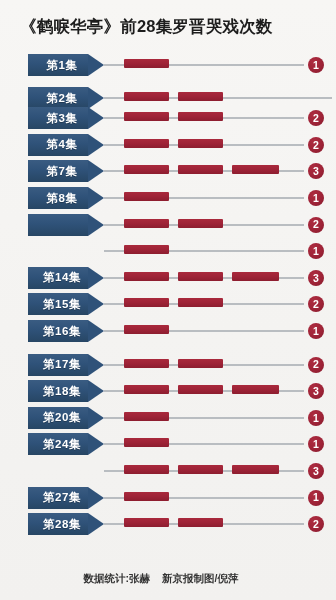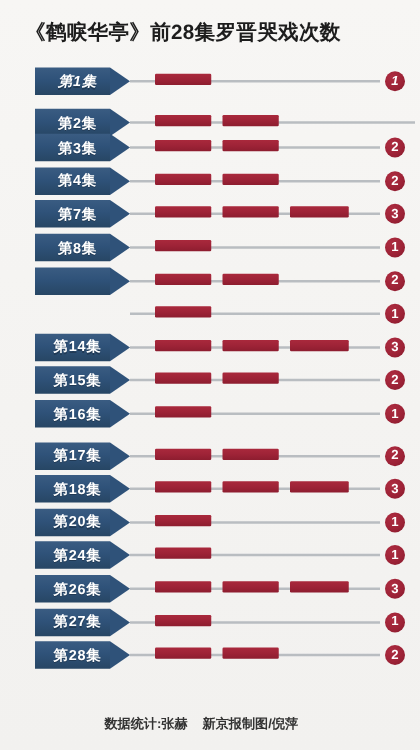--- a/index.html
+++ b/index.html
@@ -170,21 +170,21 @@
 </head>
 <body>
 
 <div id="infographic">
 
   <div class="title-area">
     <div class="chart-title">《鹤唳华亭》前28集罗晋哭戏次数</div>
   </div>
 
   <div class="rows" id="rows-container">
-      <div class="row" style="top: 0px; font-style: italic;">
+      <div class="row" style="top: 0px;">
         <div class="connector"></div>
         <div class="ep-tag">
           <div class="ep-tag-body"></div>
           <div class="ep-tag-arrow"></div>
           <div class="ep-tag-label">第1集</div>
         </div>
         <div class="bars">
           <div class="bar" style="left: 124px; width: 45px;"></div>
         </div>
         <div class="count-badge">1</div>
@@ -358,25 +358,20 @@
           <div class="ep-tag-arrow"></div>
           <div class="ep-tag-label">第24集</div>
         </div>
         <div class="bars">
           <div class="bar" style="left: 124px; width: 45px;"></div>
         </div>
         <div class="count-badge">1</div>
       </div>
       <div class="row" style="top: 406px;">
         <div class="connector"></div>
-        <div class="ep-tag">
-          <div class="ep-tag-body"></div>
-          <div class="ep-tag-arrow"></div>
-          <div class="ep-tag-label">第26集</div>
-        </div>
         <div class="bars">
           <div class="bar" style="left: 124px; width: 45px;"></div>
           <div class="bar" style="left: 178px; width: 45px;"></div>
           <div class="bar" style="left: 232px; width: 47px;"></div>
         </div>
         <div class="count-badge">3</div>
       </div>
       <div class="row" style="top: 432.6px;">
         <div class="connector"></div>
         <div class="ep-tag">

